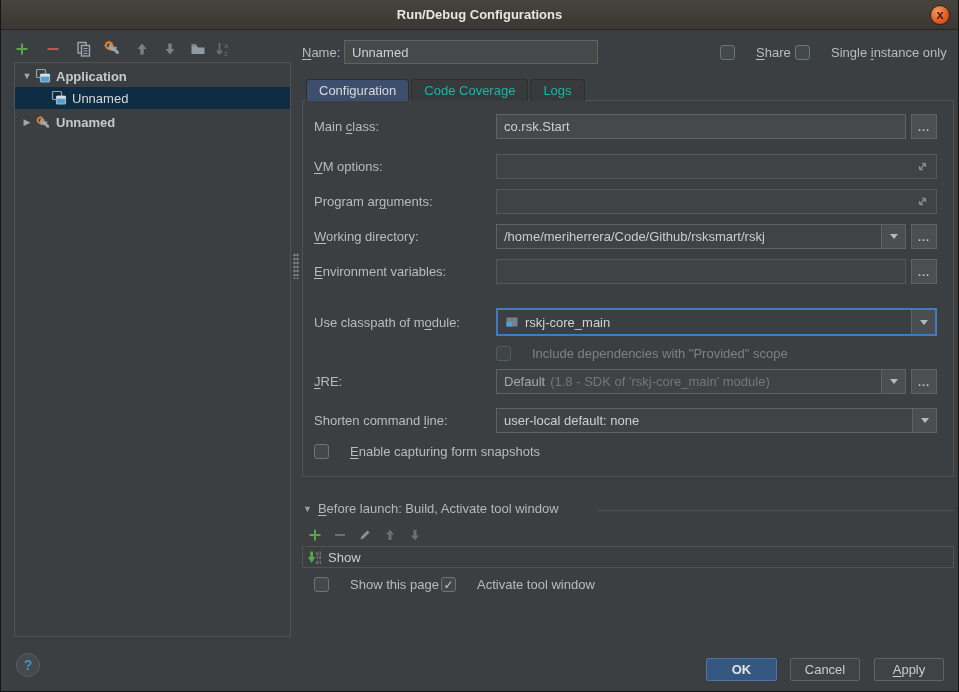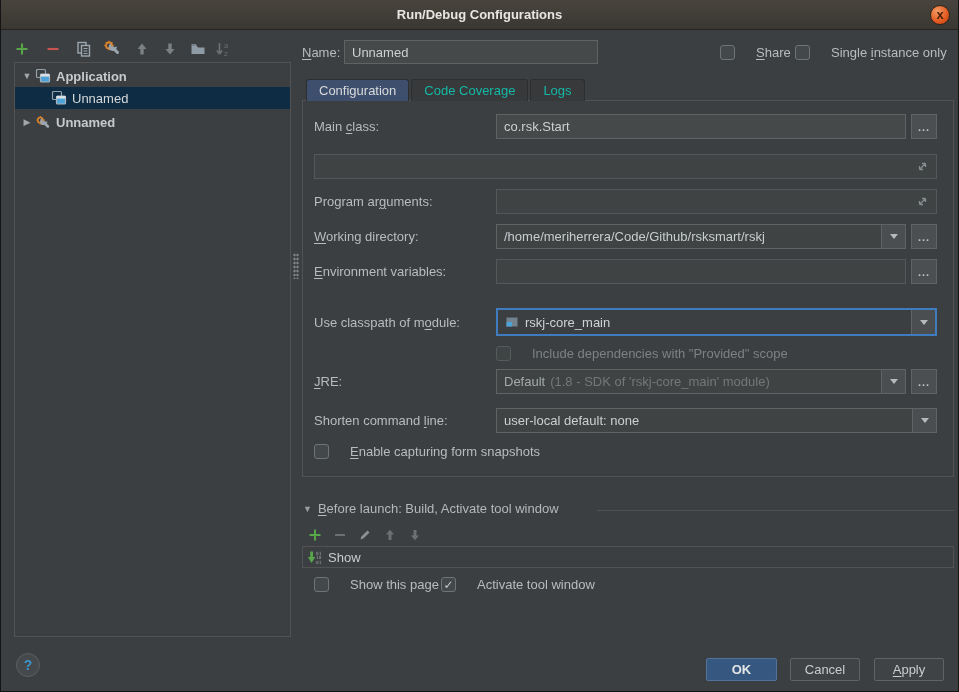--- a/index.html
+++ b/index.html
@@ -214,20 +214,21 @@
     <span class="lbl rl">Main <u>c</u>lass:</span>
     <div class="field" style="width:410px; height:25px;">
       <span>co.rsk.Start</span>
     </div>
     <div class="btn-el" style="width:26px; height:25px; margin-left:5px;">
       <span>...</span>
     </div>
   </div>
 
   <div class="frow" style="left:313px; top:154px; width:623px; height:25px;">
+    <span class="lbl rl"><u>V</u>M options:</span>
     <div class="field empty" style="flex:1; height:25px;">
       <span></span>
       <svg class="expand-ic" width="13" height="13">
         <path d="M3.5 9.5 9.5 3.5M9.5 3.5H6M9.5 3.5V7M3.5 9.5V6M3.5 9.5H7" stroke="#858d90" stroke-width="1.3" fill="none"></path>
       </svg>
     </div>
   </div>
 
   <div class="frow" style="left:313px; top:189px; width:623px; height:25px;">
     <span class="lbl rl">Program ar<u>g</u>uments:</span>

